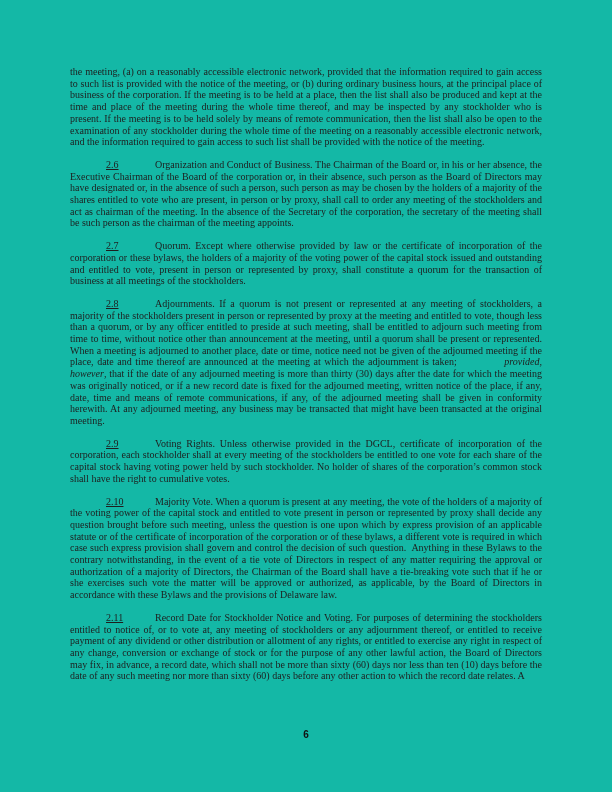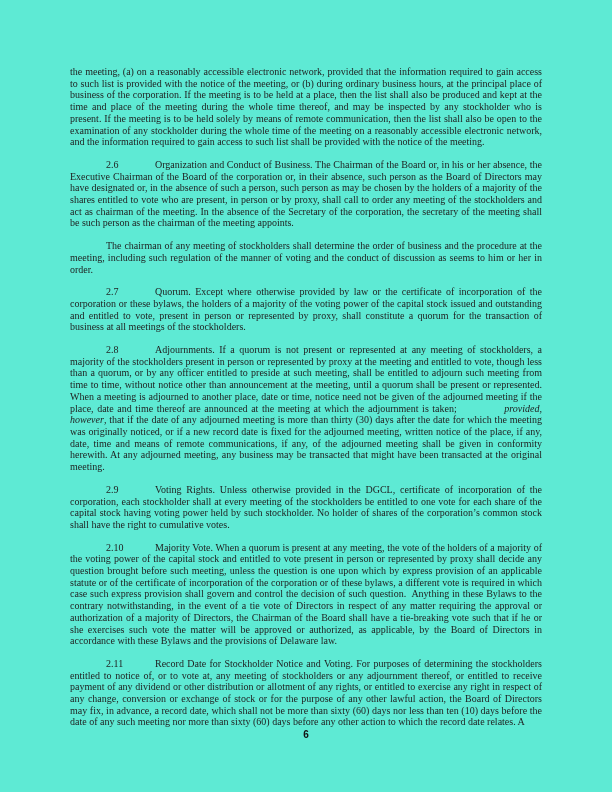--- a/index.html
+++ b/index.html
@@ -6,57 +6,57 @@
   body {
     width: 612px; height: 792px;
     background: #ffffff;
     position: relative;
     font-family: "Liberation Serif", serif;
     color: #1e1e1e;
     overflow: hidden;
   }
   .page {
     position: absolute; inset: 0;
-    background: #5eead4;
+    background: #14b8a6;
   }
   .content {
     position: absolute;
     left: 70px; top: 66px; width: 472px;
     font-size: 10px;
     line-height: 11.7px;
     text-align: justify;
   }
   .para { margin: 0 0 11px 0; }
   .para.indent { text-indent: 36px; }
   .sec-num {
     display: inline-block;
     margin-left: 36px;
     width: 49px;
     text-indent: 0;
+    text-decoration: underline;
   }
   .sec-heading { }
   .italic { font-style: italic; margin-left: 44px; }
   .page-number {
     position: absolute;
     left: 0; right: 0; top: 729px;
     text-align: center;
     font-family: "Liberation Sans", sans-serif;
     font-weight: bold;
     font-size: 10px;
     color: #111111;
   }
 </style>
 </head>
 <body>
 
 <div class="page">
   <div class="content" id="doc-content">
       <div class="para"><span class="">the meeting, (a) on a reasonably accessible electronic network, provided that the information required to gain access to such list is provided with the notice of the meeting, or (b) during ordinary business hours, at the principal place of business of the corporation. If the meeting is to be held at a place, then the list shall also be produced and kept at the time and place of the meeting during the whole time thereof, and may be inspected by any stockholder who is present. If the meeting is to be held solely by means of remote communication, then the list shall also be open to the examination of any stockholder during the whole time of the meeting on a reasonably accessible electronic network, and the information required to gain access to such list shall be provided with the notice of the meeting.</span></div>
       <div class="para"><span class="sec-num">2.6</span><span class="sec-heading">Organization and Conduct of Business</span><span class="">. The Chairman of the Board or, in his or her absence, the Executive Chairman of the Board of the corporation or, in their absence, such person as the Board of Directors may have designated or, in the absence of such a person, such person as may be chosen by the holders of a majority of the shares entitled to vote who are present, in person or by proxy, shall call to order any meeting of the stockholders and act as chairman of the meeting. In the absence of the Secretary of the corporation, the secretary of the meeting shall be such person as the chairman of the meeting appoints.</span></div>
-      <div class="para indent"><span class="">The chairman of any meeting of stockholders shall determine the order of business and the procedure at the meeting, including such regulation of the manner of voting and the conduct of discussion as seems to him or her in order.</span></div>
       <div class="para"><span class="sec-num">2.7</span><span class="sec-heading">Quorum</span><span class="">. Except where otherwise provided by law or the certificate of incorporation of the corporation or these bylaws, the holders of a majority of the voting power of the capital stock issued and outstanding and entitled to vote, present in person or represented by proxy, shall constitute a quorum for the transaction of business at all meetings of the stockholders.</span></div>
       <div class="para"><span class="sec-num">2.8</span><span class="sec-heading">Adjournments</span><span class="">. If a quorum is not present or represented at any meeting of stockholders, a majority of the stockholders present in person or represented by proxy at the meeting and entitled to vote, though less than a quorum, or by any officer entitled to preside at such meeting, shall be entitled to adjourn such meeting from time to time, without notice other than announcement at the meeting, until a quorum shall be present or represented. When a meeting is adjourned to another place, date or time, notice need not be given of the adjourned meeting if the place, date and time thereof are announced at the meeting at which the adjournment is taken; </span><span class="italic">provided, however</span><span class="">, that if the date of any adjourned meeting is more than thirty (30) days after the date for which the meeting was originally noticed, or if a new record date is fixed for the adjourned meeting, written notice of the place, if any, date, time and means of remote communications, if any, of the adjourned meeting shall be given in conformity herewith. At any adjourned meeting, any business may be transacted that might have been transacted at the original meeting.</span></div>
       <div class="para"><span class="sec-num">2.9</span><span class="sec-heading">Voting Rights</span><span class="">. Unless otherwise provided in the DGCL, certificate of incorporation of the corporation, each stockholder shall at every meeting of the stockholders be entitled to one vote for each share of the capital stock having voting power held by such stockholder. No holder of shares of the corporation’s common stock shall have the right to cumulative votes.</span></div>
       <div class="para"><span class="sec-num">2.10</span><span class="sec-heading">Majority Vote</span><span class="">. When a quorum is present at any meeting, the vote of the holders of a majority of the voting power of the capital stock and entitled to vote present in person or represented by proxy shall decide any question brought before such meeting, unless the question is one upon which by express provision of an applicable statute or of the certificate of incorporation of the corporation or of these bylaws, a different vote is required in which case such express provision shall govern and control the decision of such question.&nbsp; Anything in these Bylaws to the contrary notwithstanding, in the event of a tie vote of Directors in respect of any matter requiring the approval or authorization of a majority of Directors, the Chairman of the Board shall have a tie-breaking vote such that if he or she exercises such vote the matter will be approved or authorized, as applicable, by the Board of Directors in accordance with these Bylaws and the provisions of Delaware law.</span></div>
       <div class="para"><span class="sec-num">2.11</span><span class="sec-heading">Record Date for Stockholder Notice and Voting</span><span class="">. For purposes of determining the stockholders entitled to notice of, or to vote at, any meeting of stockholders or any adjournment thereof, or entitled to receive payment of any dividend or other distribution or allotment of any rights, or entitled to exercise any right in respect of any change, conversion or exchange of stock or for the purpose of any other lawful action, the Board of Directors may fix, in advance, a record date, which shall not be more than sixty (60) days nor less than ten (10) days before the date of any such meeting nor more than sixty (60) days before any other action to which the record date relates. A</span></div>
     </div>
   <div class="page-number">6</div>
 </div>
 
 </body></html>

